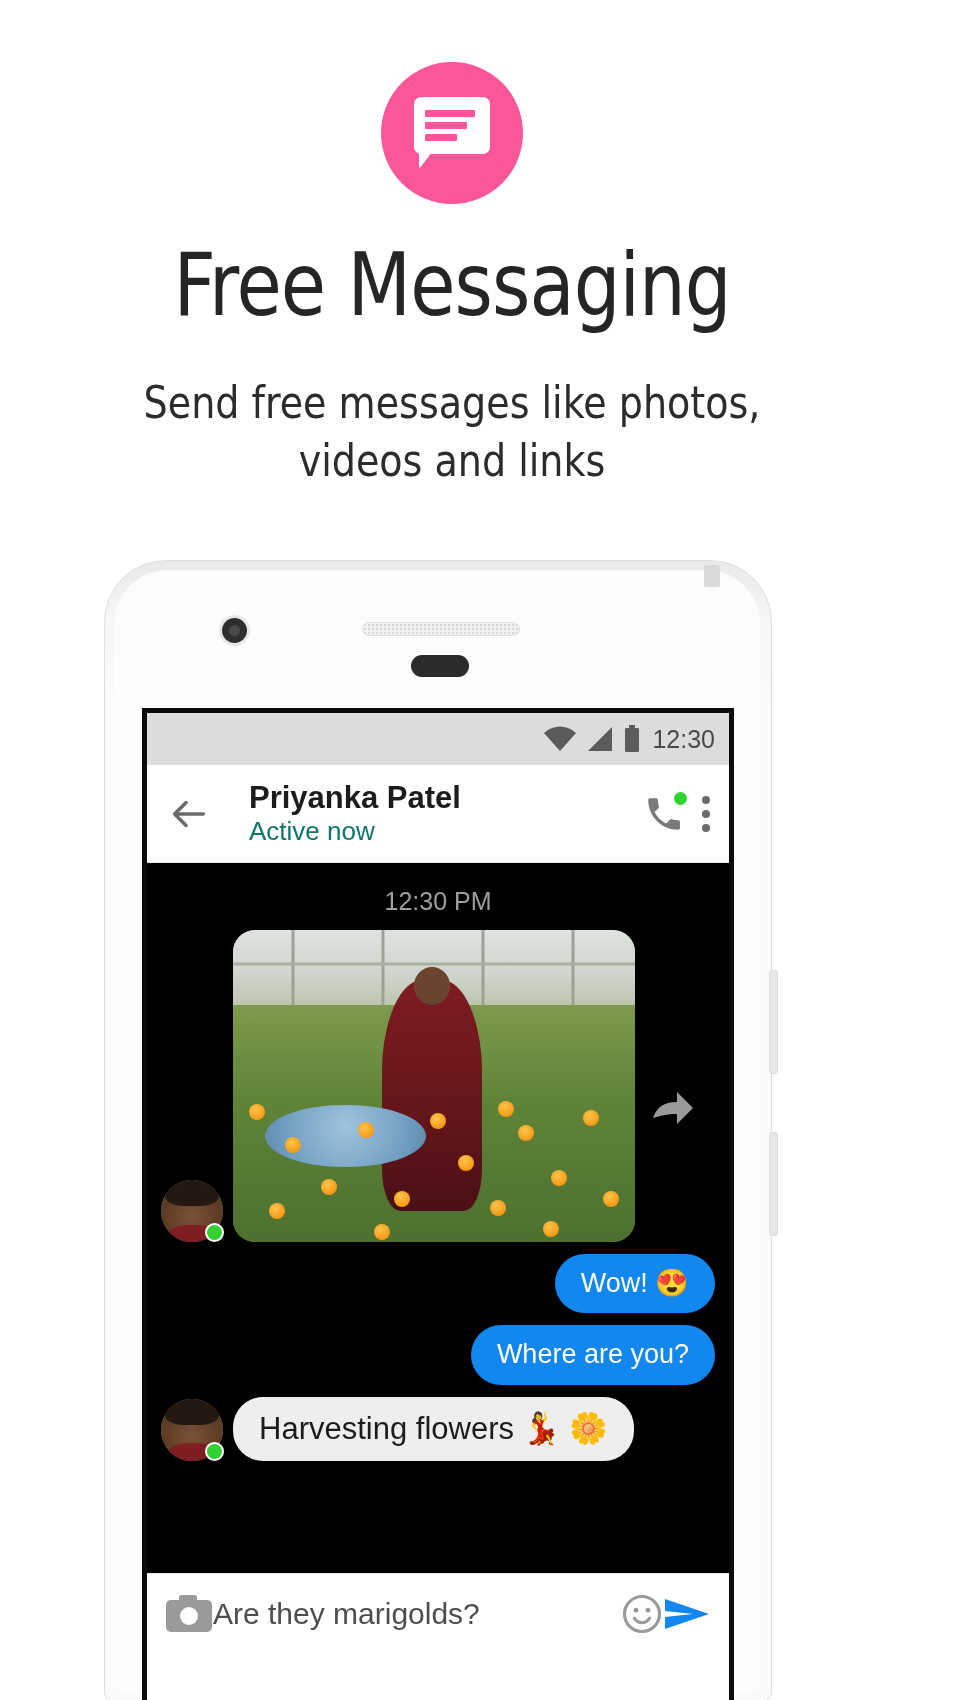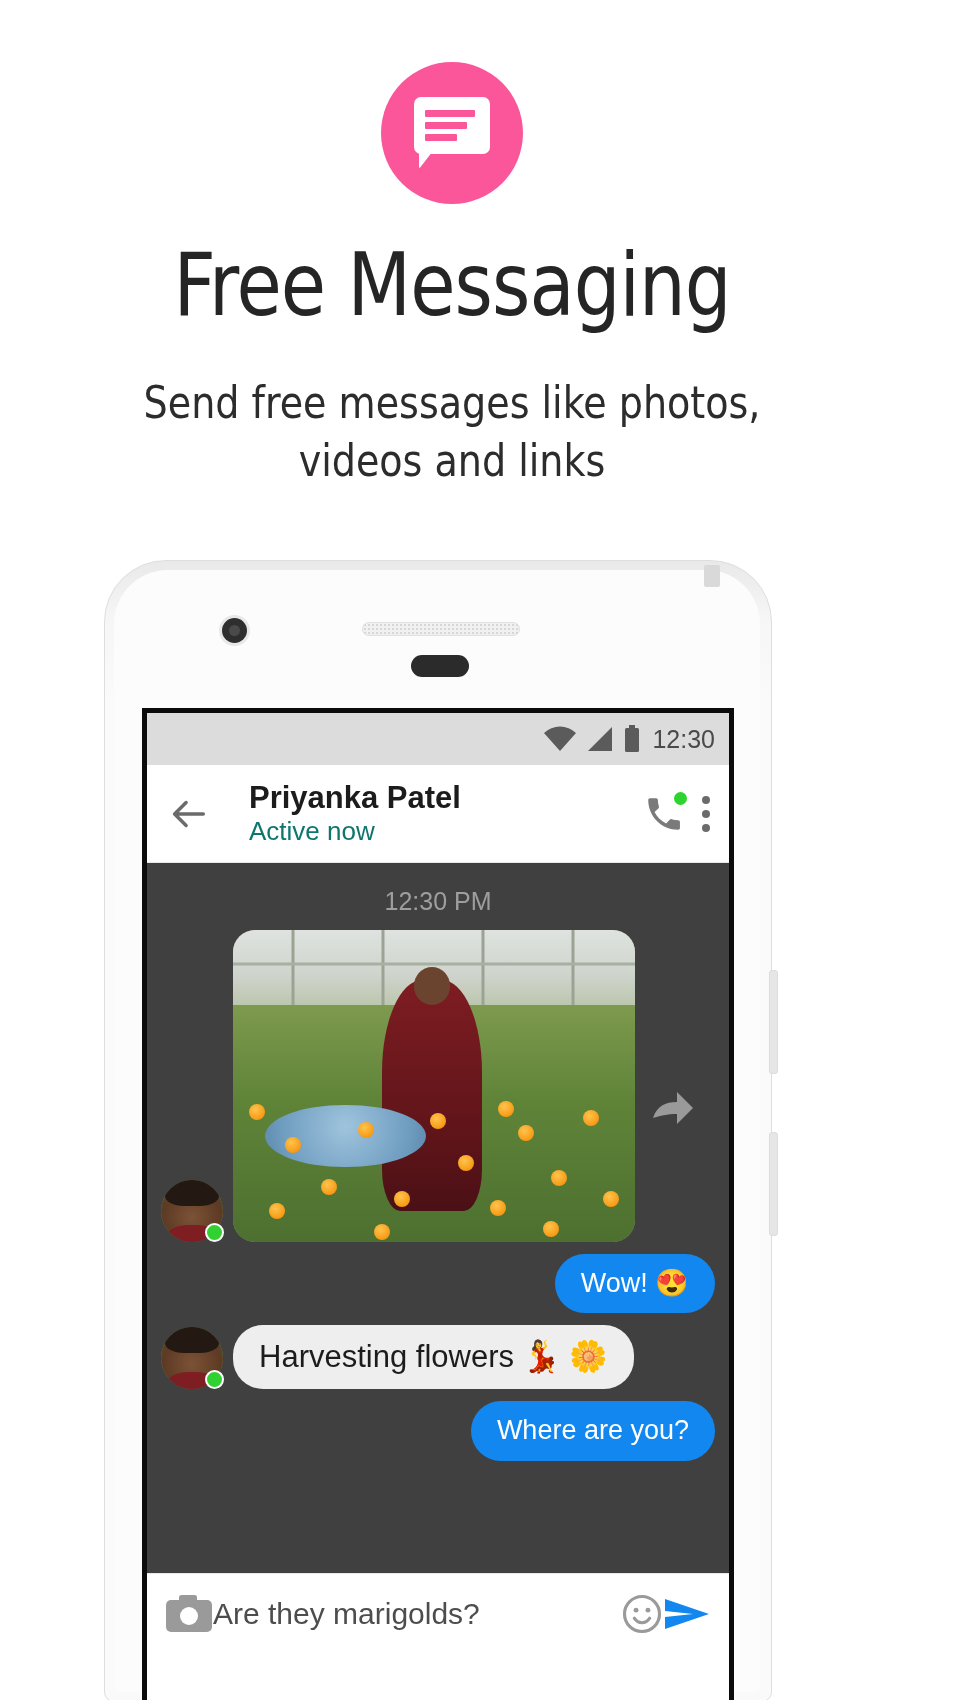--- a/index.html
+++ b/index.html
@@ -138,21 +138,21 @@
   .header-actions { display: flex; align-items: center; gap: 16px; }
   .call-wrap { position: relative; width: 42px; height: 42px; }
   .online-dot-sm {
     position: absolute; right: -2px; top: -1px; width: 13px; height: 13px;
     border-radius: 50%; background: #2fd32f;
   }
   .kebab { width: 10px; height: 42px; display: flex; flex-direction: column;
            justify-content: center; align-items: center; gap: 6px; }
   .kebab i { display: block; width: 8px; height: 8px; border-radius: 50%; background: #6b6b6b; }
 
-  .thread { position: relative; height: 790px; background: #404040; padding: 0 14px; }
+  .thread { position: relative; height: 790px; background: #000000; padding: 0 14px; }
   .msg-time {
     text-align: center; font-size: 25px; color: #9e9e9e; padding: 24px 0 14px;
   }
 
   .row { display: flex; align-items: flex-end; margin-bottom: 12px; }
   .row.right { justify-content: flex-end; }
 
   .avatar-wrap { position: relative; width: 62px; height: 62px; flex: 0 0 auto; margin-right: 10px; }
   .avatar {
     width: 62px; height: 62px; border-radius: 50%; overflow: hidden;
@@ -336,34 +336,34 @@
 
           <svg class="forward-icon" viewBox="0 0 24 24">
             <path d="M2 17c2-6 6-8 12-8V4l8 8-8 8v-5c-5 0-8.5 1-12 2z" fill="#9a9a9a"></path>
           </svg>
         </div>
 
         <div class="row right">
           <div class="bubble-out">Wow! 😍</div>
         </div>
 
+        <div class="row right">
+          <div class="bubble-out">Where are you?</div>
+        </div>
+
         <div class="row">
           <div class="avatar-wrap">
             <div class="avatar">
               <div class="av-face"></div>
               <div class="av-hair"></div>
               <div class="av-sari"></div>
             </div>
             <span class="online-dot"></span>
           </div>
           <div class="bubble-in">Harvesting flowers 💃 🌼</div>
-        </div>
-
-        <div class="row right">
-          <div class="bubble-out">Where are you?</div>
         </div>
 
         <div class="composer">
           <svg class="cam-btn" viewBox="0 0 48 40">
             <rect x="1" y="6" width="46" height="32" rx="5" fill="#9a9a9a"></rect>
             <rect x="14" y="1" width="18" height="7" rx="2.5" fill="#9a9a9a"></rect>
             <circle cx="24" cy="22" r="9" fill="#ffffff"></circle>
           </svg>
           <input class="composer-input" type="text" value="Are they marigolds?" style="">
           <svg class="emoji-btn" viewBox="0 0 24 24">

